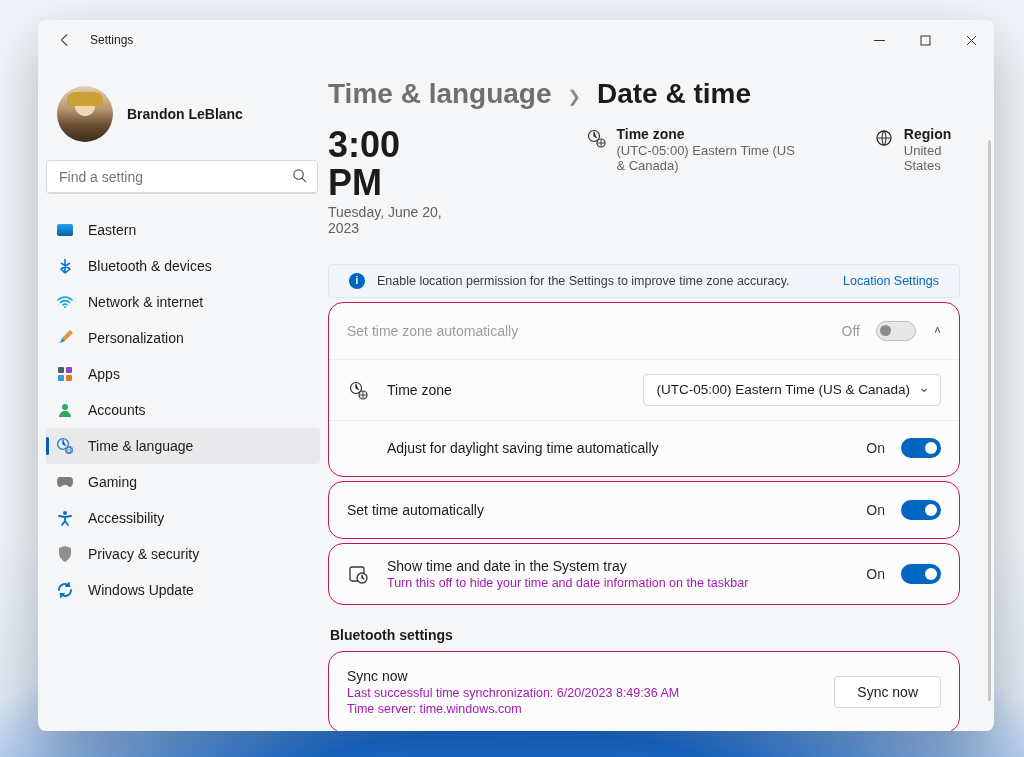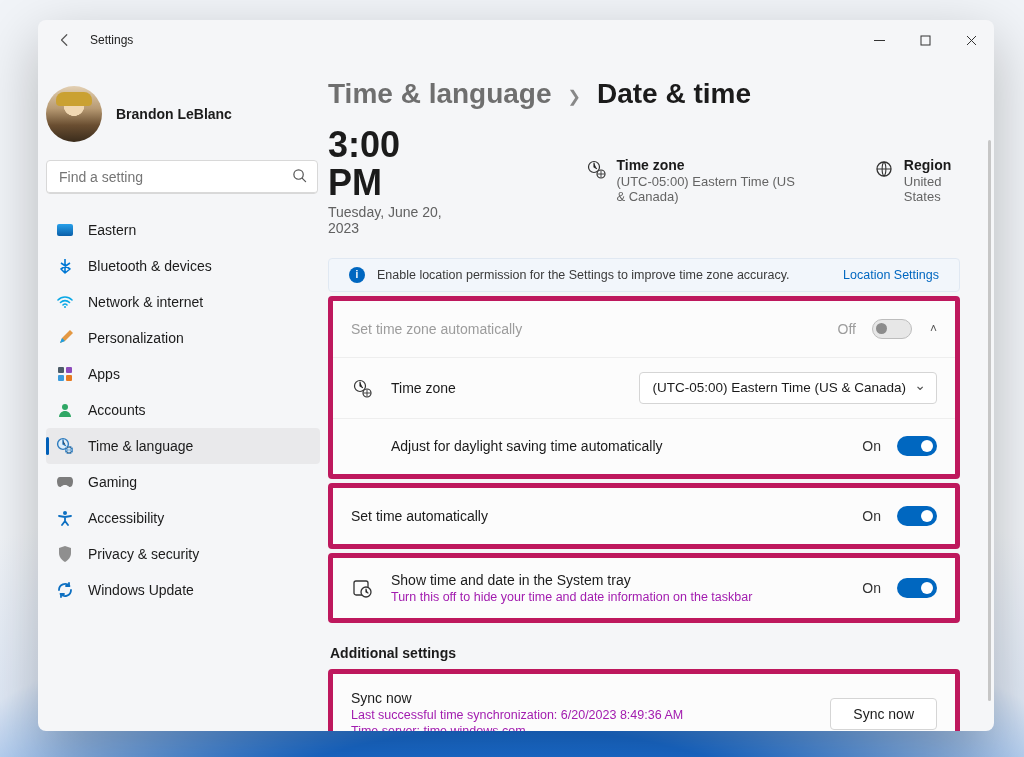--- a/index.html
+++ b/index.html
@@ -30,21 +30,21 @@
   .tb-back { width:26px; height:26px; display:flex;align-items:center;justify-content:center; color:#555; border-radius:4px;}
   .tb-title { font-size:12px; margin-left:12px; color:#222;}
   .tb-spacer{flex:1;}
   .tb-btn { width:46px; height:40px; display:flex;align-items:center;justify-content:center; color:#333;}
   
   .body { flex:1; display:flex; overflow:hidden;}
   .sidebar {
     width:290px; padding:6px 0 0 0;
     display:flex; flex-direction:column;
   }
-  .profile { padding:20px 10px 18px 8px; display:flex; align-items:center; }
+  .profile { padding:20px 10px 18px 19px; display:flex; align-items:center; }
   .avatar { width:56px;height:56px;border-radius:50%;background:linear-gradient(180deg,#e3d0b3 0%,#b79a73 40%,#6a4e31 70%,#3a2c1c 100%); position:relative; overflow:hidden;}
   .avatar::before{content:"";position:absolute;inset:0;background:radial-gradient(circle at 50% 35%,#f0d7b2 0 22%,transparent 23%);}
   .avatar::after{content:"";position:absolute;left:10px;right:10px;top:6px;height:14px;border-radius:8px 8px 4px 4px;background:#caa132;}
   .profile-name{font-weight:600;font-size:14px;margin-left:14px;}
   .search {
     margin:0 10px 14px 8px;
     height:34px;
     background:#fff;
     border:1px solid #d8d8d8;
     box-shadow: inset 0 -2px 0 -1px rgba(0,0,0,.15);
@@ -58,29 +58,29 @@
   .nav-item{display:flex;align-items:center;height:36px;padding:0 10px;border-radius:4px;color:#1b1b1b;position:relative;}
   .nav-item .ni-icon{width:18px;height:18px;margin-right:14px;display:flex;align-items:center;justify-content:center;}
   .nav-item.active{background:#e9e9eb;}
   .nav-item.active::before{content:"";position:absolute;left:0;top:9px;bottom:9px;width:3px;border-radius:2px;background:#005fb8;}
   
   .main{flex:1;overflow:auto;padding:18px 34px 28px 0;}
   .crumb{display:flex;align-items:center;gap:16px;margin-bottom:16px;}
   .crumb .c1{font-size:28px;color:#6f6f6f;font-weight:600;}
   .crumb .chev{color:#888;font-size:16px;margin-top:4px;}
   .crumb .c2{font-size:28px;font-weight:600;}
-  .summary{display:flex;align-items:center;gap:71px;margin-bottom:22px;}
+  .summary{display:flex;align-items:flex-start;gap:71px;margin-bottom:28px;}
   .clock-time{font-size:36px;font-weight:600;line-height:1.05;}
   .clock-date{color:#616161;font-size:14px;margin-top:2px;}
   .summary .info{display:flex;align-items:flex-start;gap:10px;}
   .summary .info .icon{width:22px;height:22px;display:flex;align-items:center;justify-content:center;color:#333;margin-top:1px;}
   .summary .label{font-weight:600;font-size:14px;}
   .summary .sub{font-size:13px;color:#646464;margin-top:1px;}
   .cards{display:flex;flex-direction:column;gap:4px;}
-  .card{background:#fcfcfc;border:5px solid #be185d;border-radius:4px;}
+  .card{background:#fcfcfc;border:1px solid #be185d;border-radius:15px;}
   .row{display:flex;align-items:center;padding:14px 18px;min-height:56px;}
   .row + .row{border-top:1px solid #eee;}
   .row .r-icon{width:22px;height:22px;margin-right:18px;display:flex;align-items:center;justify-content:center;color:#333;}
   .row .r-main{flex:1;}
   .row .r-title{font-size:14px;}
   .row .r-sub{font-size:12.5px;color:#a21caf;margin-top:2px;}
   .row .r-ctl{display:flex;align-items:center;gap:12px;}
   .indented{padding-left:58px;}
   .state-label{font-size:14px;color:#333;margin-right:4px;}
   .state-label.disabled{color:#9c9c9c;text-align:right;}
@@ -361,21 +361,21 @@
               <div class="r-sub">Turn this off to hide your time and date information on the taskbar</div>
             </div>
             <div class="r-ctl">
               <span class="state-label">On</span>
               <div class="toggle"></div>
             </div>
           </div>
         </div>
       </div>
 
-      <div class="section-h">Additional settings</div>
+      <div class="section-h">Bluetooth settings</div>
 
       <div class="cards">
         <div class="card">
           <div class="row" style="align-items:center;padding-top:16px;padding-bottom:16px;">
             <div class="r-main">
               <div class="r-title">Sync now</div>
               <div class="r-sub">Last successful time synchronization: 6/20/2023 8:49:36 AM</div>
               <div class="r-sub">Time server: time.windows.com</div>
             </div>
             <div class="r-ctl" style="align-self:center;">

